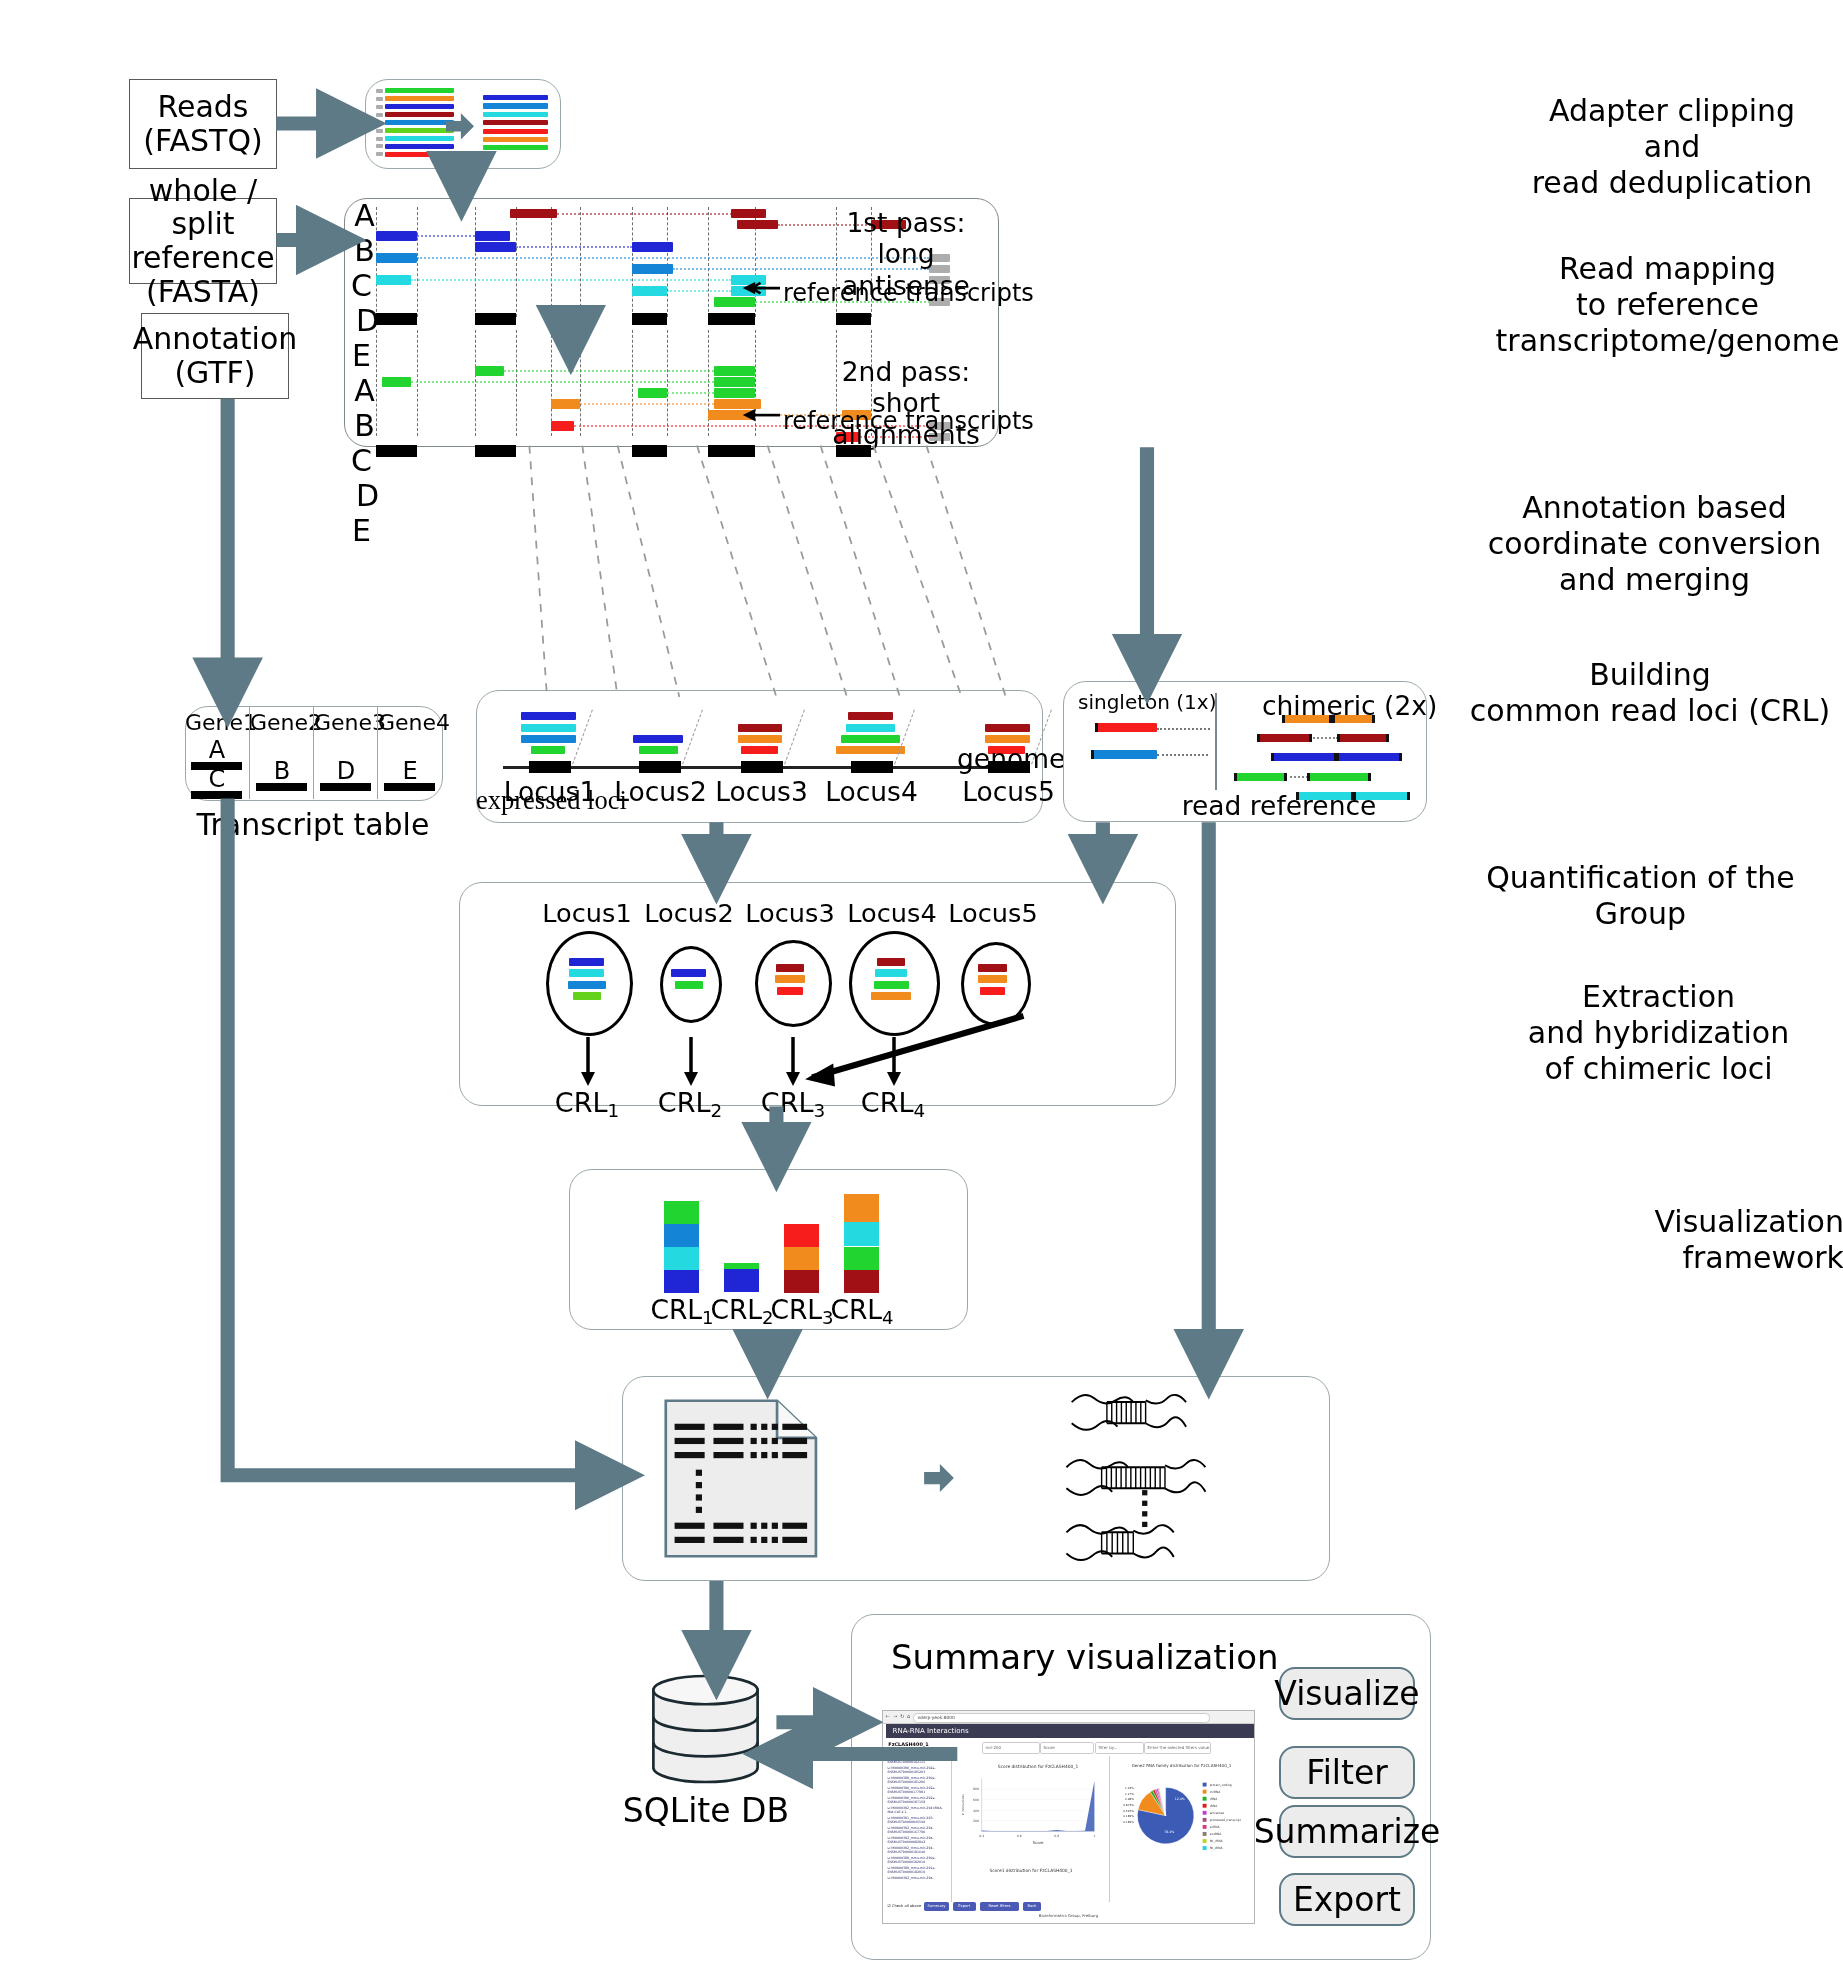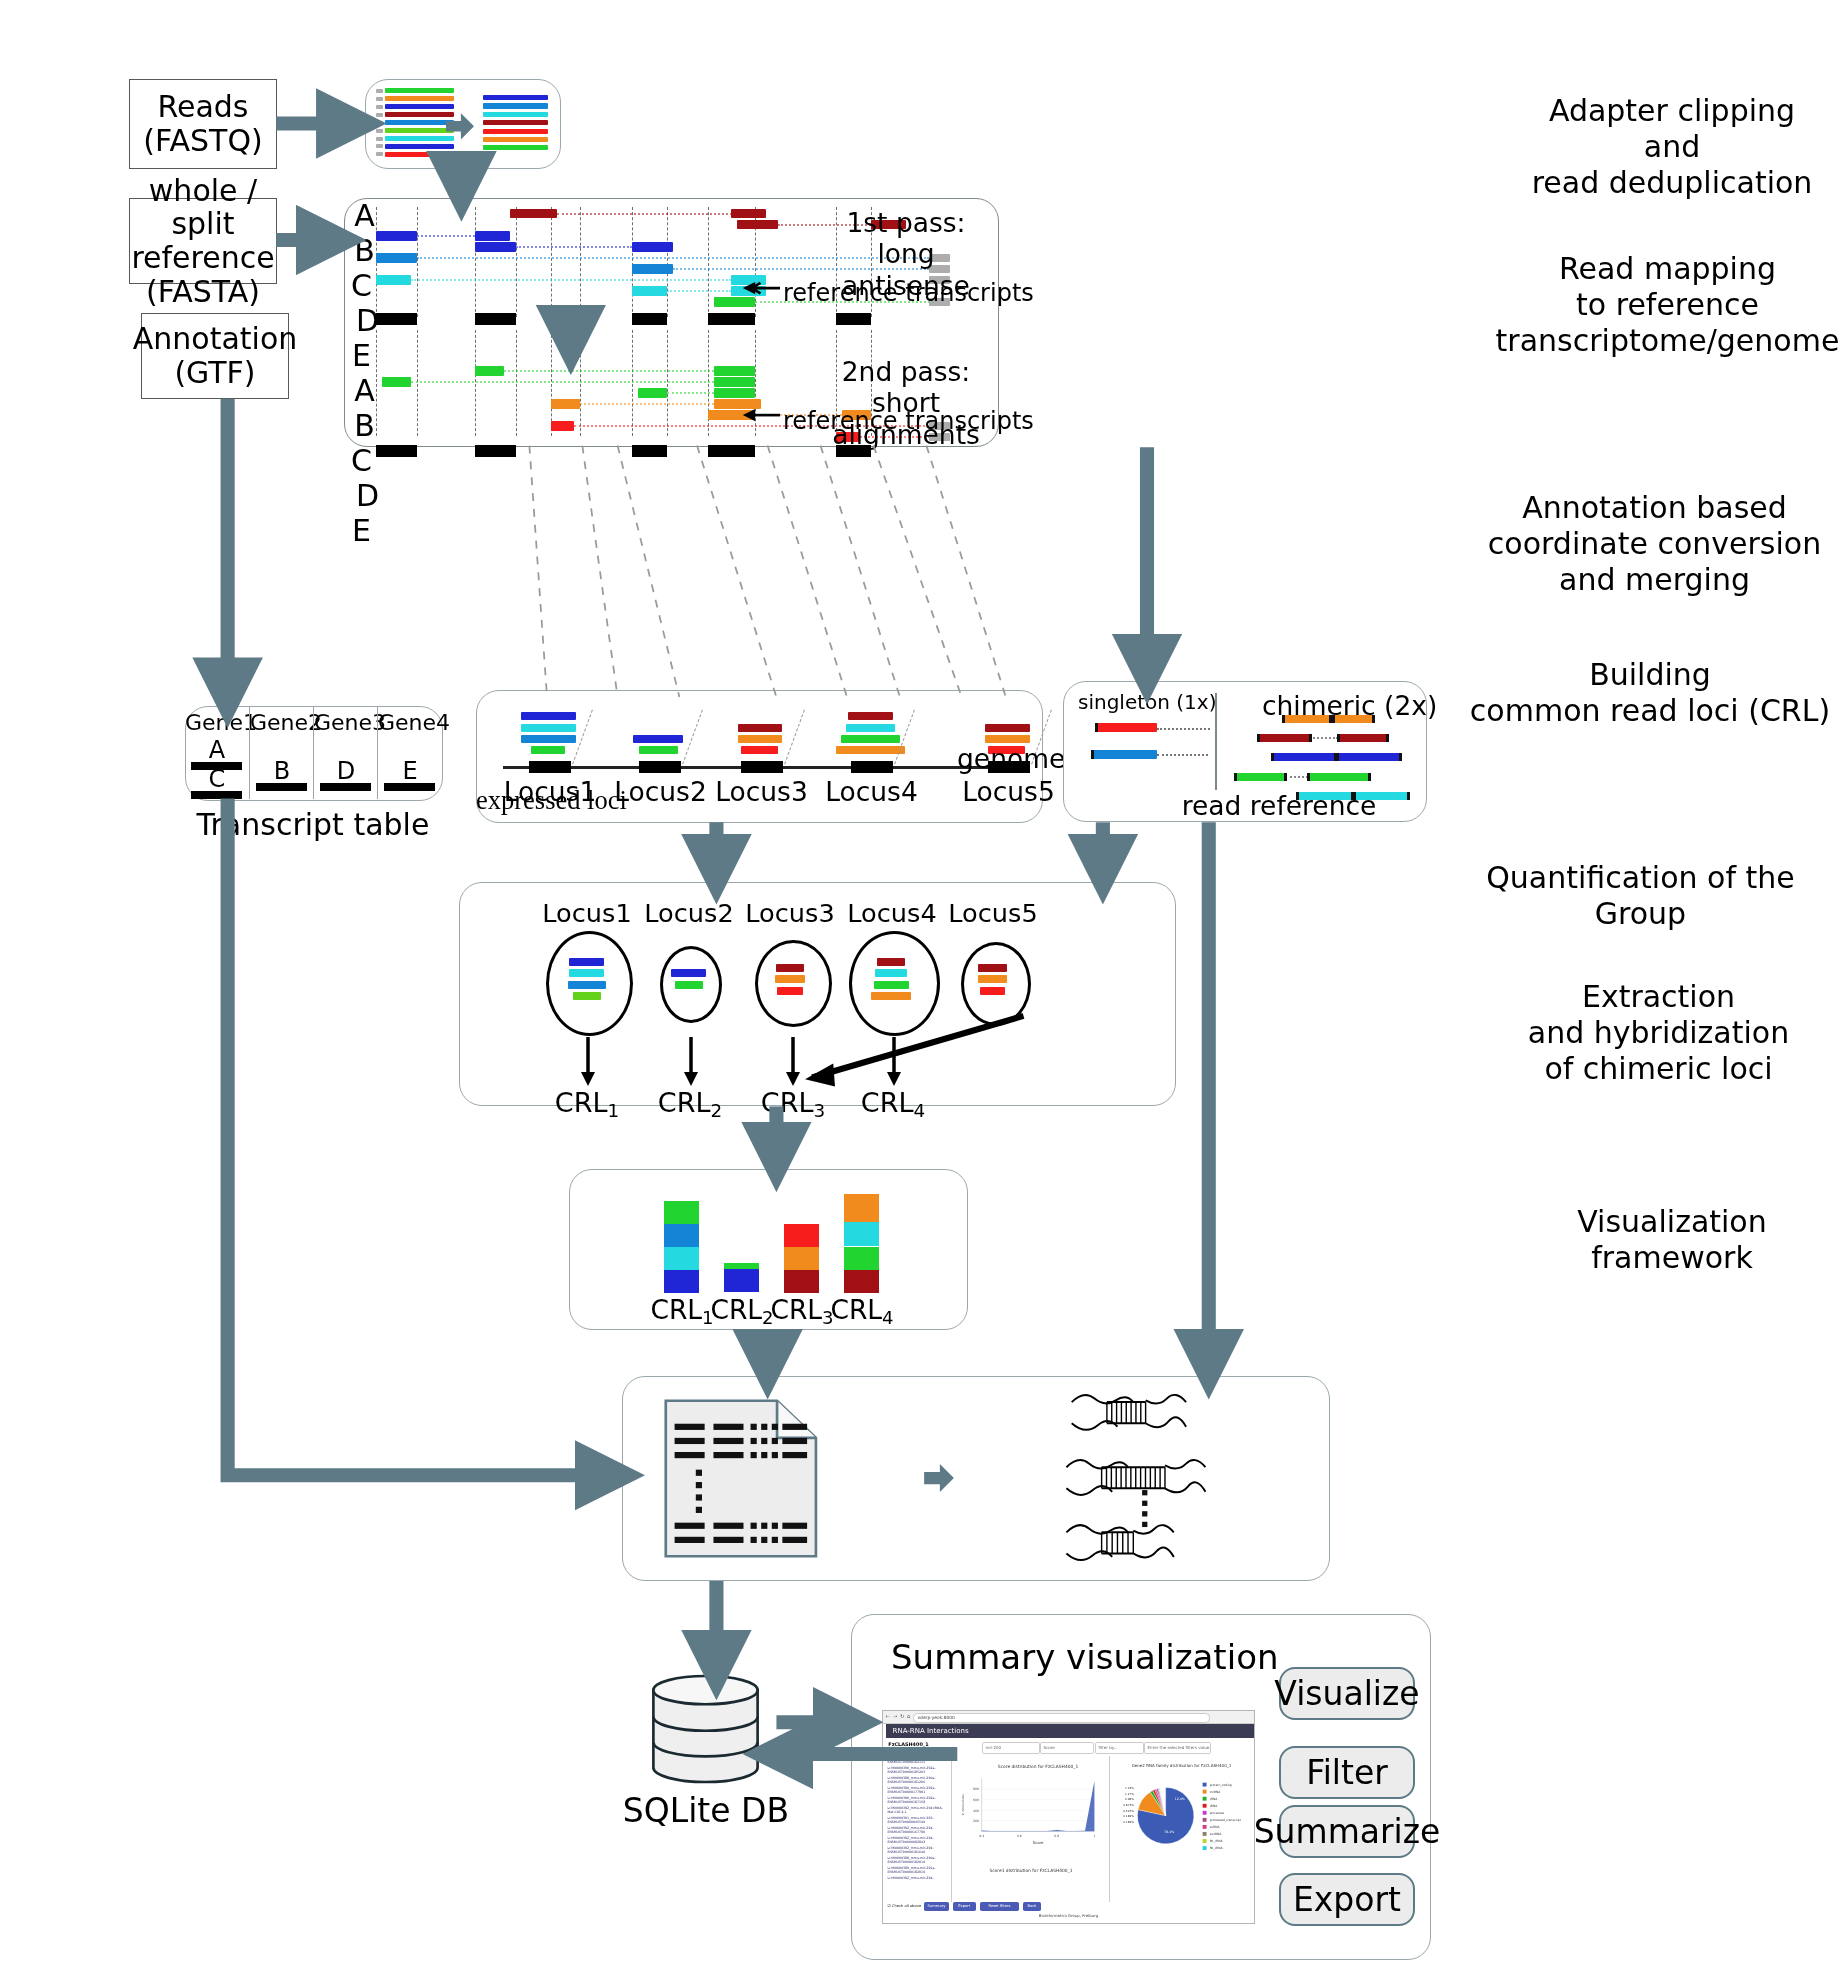--- a/index.html
+++ b/index.html
@@ -60,21 +60,21 @@
 transcriptome/genome</div>
 <div class="abs stagelabel" style="left:1478px;top:490px;width:353px;white-space:pre-line;">Annotation based
 coordinate conversion
 and merging</div>
 <div class="abs stagelabel" style="left:1469px;top:657px;width:362px;white-space:pre-line;">Building
 common read loci (CRL)</div>
 <div class="abs stagelabel" style="left:1442px;top:860px;width:397px;white-space:pre-line;">Quantification of the Group</div>
 <div class="abs stagelabel" style="left:1482px;top:979px;width:353px;white-space:pre-line;">Extraction
 and hybridization
 of chimeric loci</div>
-<div class="abs stagelabel" style="left:1500px;top:1204px;width:344px;white-space:pre-line;">Visualization
+<div class="abs stagelabel" style="left:1500px;top:1204px;width:344px;white-space:pre-line;text-align:right;">Visualization
 framework</div>
 
 <div class="abs panel" style="left:365px;top:79px;width:194px;height:88px;"></div>
 <div class="abs" id="clip-raw" style="left:376px;top:88px;width:79px;height:72px;">
     <div class="stub" style="left:0px;top:0.9px;width:7px;height:4.4px;"></div>
     <div class="bar" style="left:8.8px;top:0px;width:69px;height:5.3px;background:#22d430;"></div>
     <div class="stub" style="left:0px;top:8.8px;width:7px;height:4.4px;"></div>
     <div class="bar" style="left:8.8px;top:8px;width:69px;height:5.3px;background:#f28b1e;"></div>
     <div class="stub" style="left:0px;top:17px;width:7px;height:4.4px;"></div>
     <div class="bar" style="left:8.8px;top:16px;width:69px;height:5.3px;background:#2026d6;"></div>

